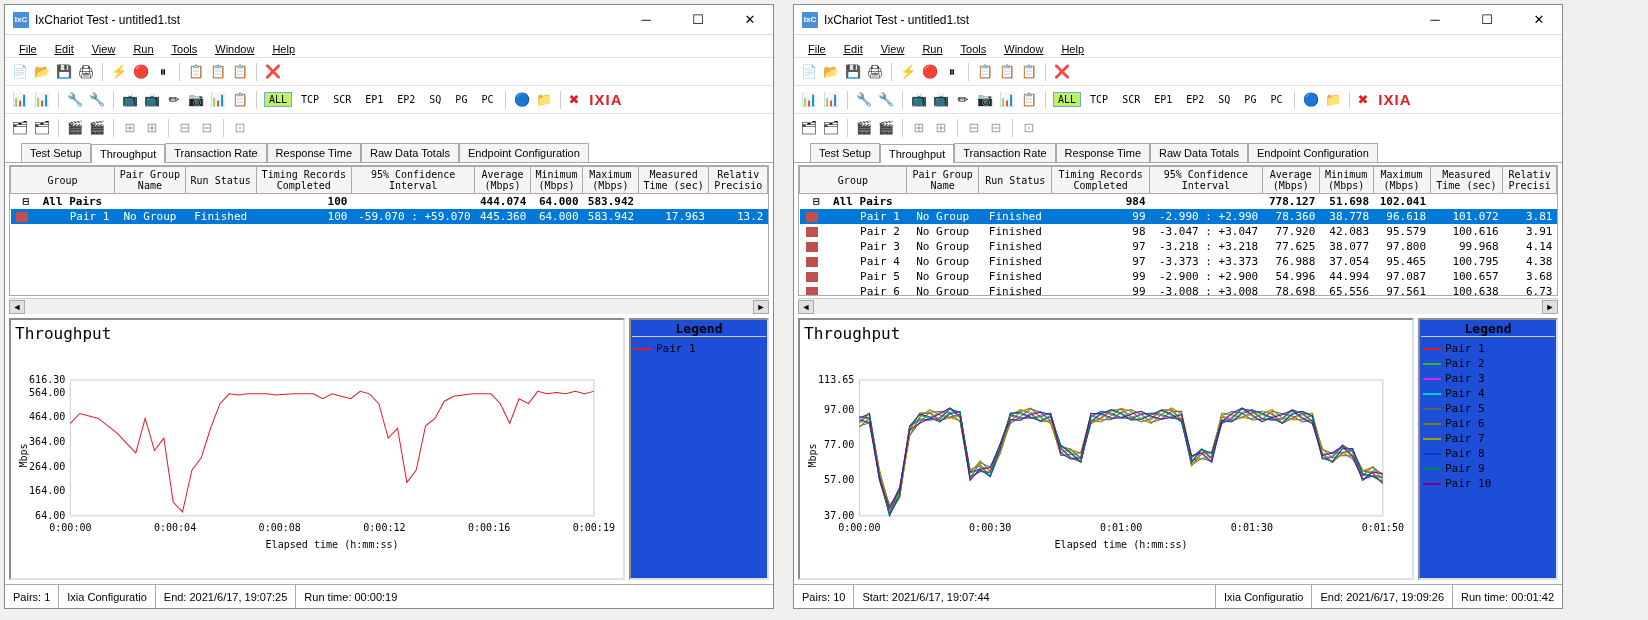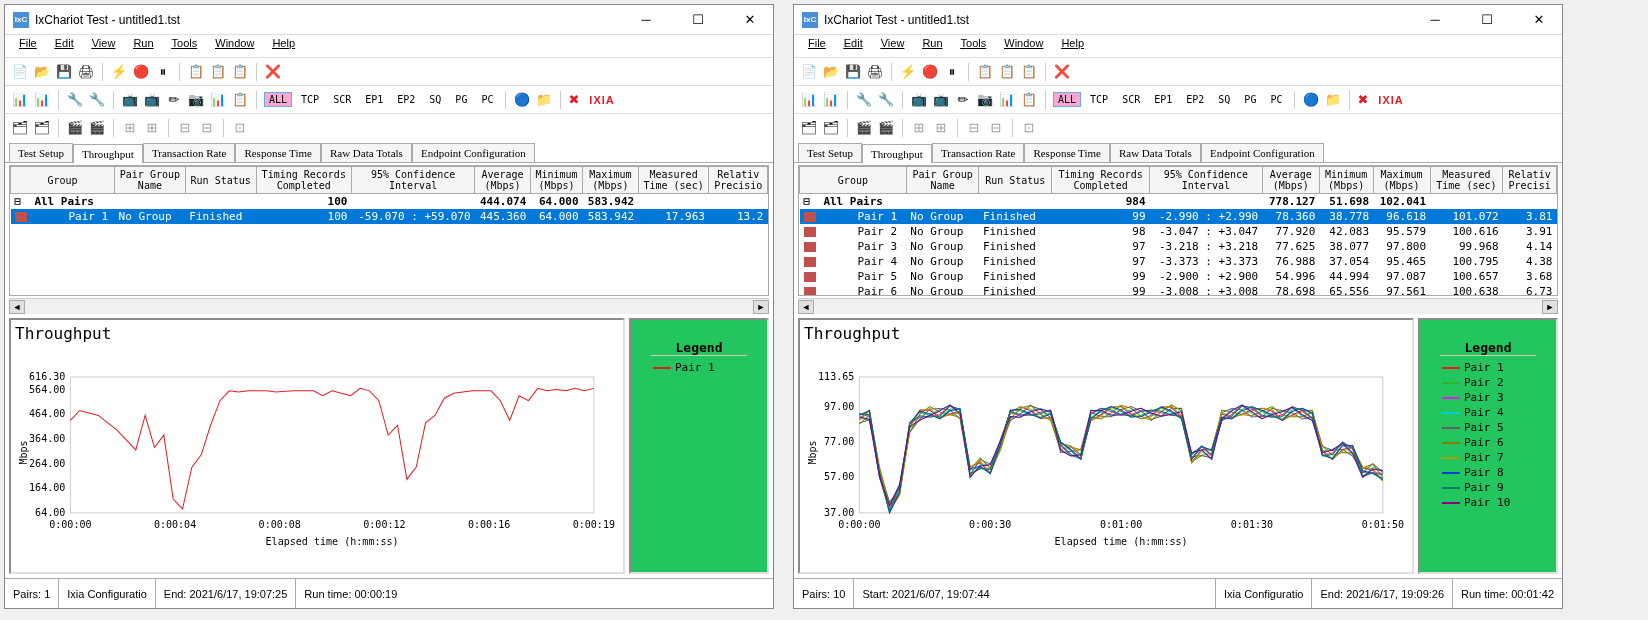--- a/index.html
+++ b/index.html
@@ -3,51 +3,51 @@
 <meta charset="utf-8">
 <style>
 *{box-sizing:border-box;margin:0;padding:0}
 body{font-family:"Segoe UI",Tahoma,sans-serif;font-size:11px;background:#f0f0f0;display:flex;gap:10px;padding:4px}
 .window{background:#fff;border:1px solid #888;width:770px;height:605px;display:flex;flex-direction:column;position:relative}
 .titlebar{height:30px;display:flex;align-items:center;padding:0 8px;border-bottom:1px solid #ddd}
 .title-icon{width:16px;height:16px;background:#4a90d9;margin-right:6px;display:flex;align-items:center;justify-content:center;color:#fff;font-size:8px;font-weight:bold}
 .title-text{flex:1;font-size:12px}
 .win-controls{display:flex;gap:22px}
 .win-btn{width:30px;height:20px;display:flex;align-items:center;justify-content:center;font-size:13px;cursor:pointer}
-.menubar{height:22px;display:flex;align-items:flex-start;padding:0 6px;gap:2px}
+.menubar{height:22px;display:flex;align-items:flex-end;padding:0 6px;gap:2px}
 .menu-item{padding:2px 8px;cursor:pointer;text-decoration:underline;text-decoration-style:solid}
 .menu-item:first-letter{text-decoration:underline}
 .toolbar{height:28px;display:flex;align-items:center;padding:2px 6px;gap:4px;border-top:1px solid #e0e0e0;flex-wrap:nowrap;overflow:hidden}
 .tb-icon{width:18px;height:18px;display:flex;align-items:center;justify-content:center;font-size:13px;cursor:pointer}
 .tb-sep{width:1px;height:18px;background:#ccc;margin:0 3px}
 .tb-text-btn{padding:1px 4px;font-size:10px;font-family:monospace;cursor:pointer;border:1px solid transparent}
-.tb-all{background:#f9a8d4;border:1px solid #6babdd}
-.ixia-logo{color:#e31b23;font-weight:bold;font-size:11px;letter-spacing:1px;margin-left:4px}
+.tb-all{background:#bef264;border:1px solid #6babdd}
+.ixia-logo{color:#e31b23;font-weight:bold;font-size:15px;letter-spacing:1px;margin-left:4px}
 .ixia-x{color:#e31b23;font-size:13px;margin-right:2px}
-.tabs-row{height:22px;display:flex;align-items:flex-end;padding:0 4px;border-bottom:1px solid #aaa;font-family:Liberation Serif, serif}
+.tabs-row{height:22px;display:flex;align-items:flex-end;padding:0 16px;border-bottom:1px solid #aaa;font-family:Liberation Sans, sans-serif}
 .tab{padding:3px 8px;border:1px solid #aaa;border-bottom:none;margin-right:0px;font-size:11px;cursor:pointer;background:#f5f5f5}
 .tab.active{background:#fff;position:relative;top:1px}
 .table-container{border:1px solid #aaa;margin:2px 4px;height:131px;overflow:auto;font-family:monospace}
 .data-table{width:100%;border-collapse:collapse;font-size:11px}
 .data-table th{border:1px solid #aaa;padding:2px 4px;font-weight:normal;text-align:center;background:#f5f5f5;white-space:nowrap;font-size:10px}
 .data-table td{padding:1px 4px;white-space:nowrap;text-align:right}
-.data-table td.left{text-align:left}
+.data-table td.left{text-align:center}
 .row-group td{font-weight:bold;background:#fff}
 .row-selected td{background:#0078d7;color:#fff}
 .row-normal td{background:#fff}
 .pair-icon{display:inline-block;width:12px;height:10px;background:#c0504d;margin-right:2px;vertical-align:middle}
 .tree-indent{display:inline-block;width:40px}
 .chart-area{flex:1;display:flex;margin:4px;gap:4px}
 .chart-box{border:2px inset #e0e0e0;flex:1;padding:4px;background:#fff;position:relative;font-family:monospace}
 .chart-title{font-size:16px;font-family:monospace}
-.legend-box{border:2px inset #e0e0e0;width:140px;background:#22c55e;padding:20px;font-family:monospace}
+.legend-box{border:2px inset #e0e0e0;width:140px;background:#1d4ed8;padding:1px;font-family:monospace}
 .legend-title{text-align:center;font-weight:bold;border-bottom:1px solid #ccc;margin-bottom:4px;font-size:13px}
 .legend-item{display:flex;align-items:center;gap:4px;font-size:11px;padding:1px 2px}
 .legend-swatch{width:18px;height:2px}
-.statusbar{height:30px;display:flex;border-top:1px solid #aaa;font-size:11px}
+.statusbar{height:24px;display:flex;border-top:1px solid #aaa;font-size:11px}
 .status-cell{border-right:1px solid #aaa;padding:4px 8px;display:flex;align-items:center}
 .chart-svg{width:100%;height:calc(100% - 20px)}
 .axis-text{font-size:10px;font-family:monospace}
 .scrollbar-h{height:16px;background:#f0f0f0;border-top:1px solid #ccc;display:flex;align-items:center}
 .sb-btn{width:16px;height:14px;background:#e0e0e0;border:1px solid #aaa;display:flex;align-items:center;justify-content:center;font-size:9px}
 </style>
 </head>
 <body>
 
 <div id="app" style="display: flex; gap: 19px;">
@@ -501,19 +501,19 @@
     <span>Pair 9</span>
           </div>
           <div class="legend-item">
     <div class="legend-swatch" style="background:#800080"></div>
     <span>Pair 10</span>
           </div>
     </div>
       </div>
       <div class="statusbar">
     <div class="status-cell">Pairs: 10</div>
-    <div class="status-cell" style="flex:1">Start: 2021/6/07, 19:07:44</div>
+    <div class="status-cell" style="flex:1">Start: 2021/6/17, 19:07:44</div>
     <div class="status-cell">Ixia Configuratio</div>
     <div class="status-cell">End: 2021/6/17, 19:09:26</div>
     <div class="status-cell" style="border-right:none">Run time: 00:01:42</div>
       </div>
     </div>
   </div>
 
 </body></html>

